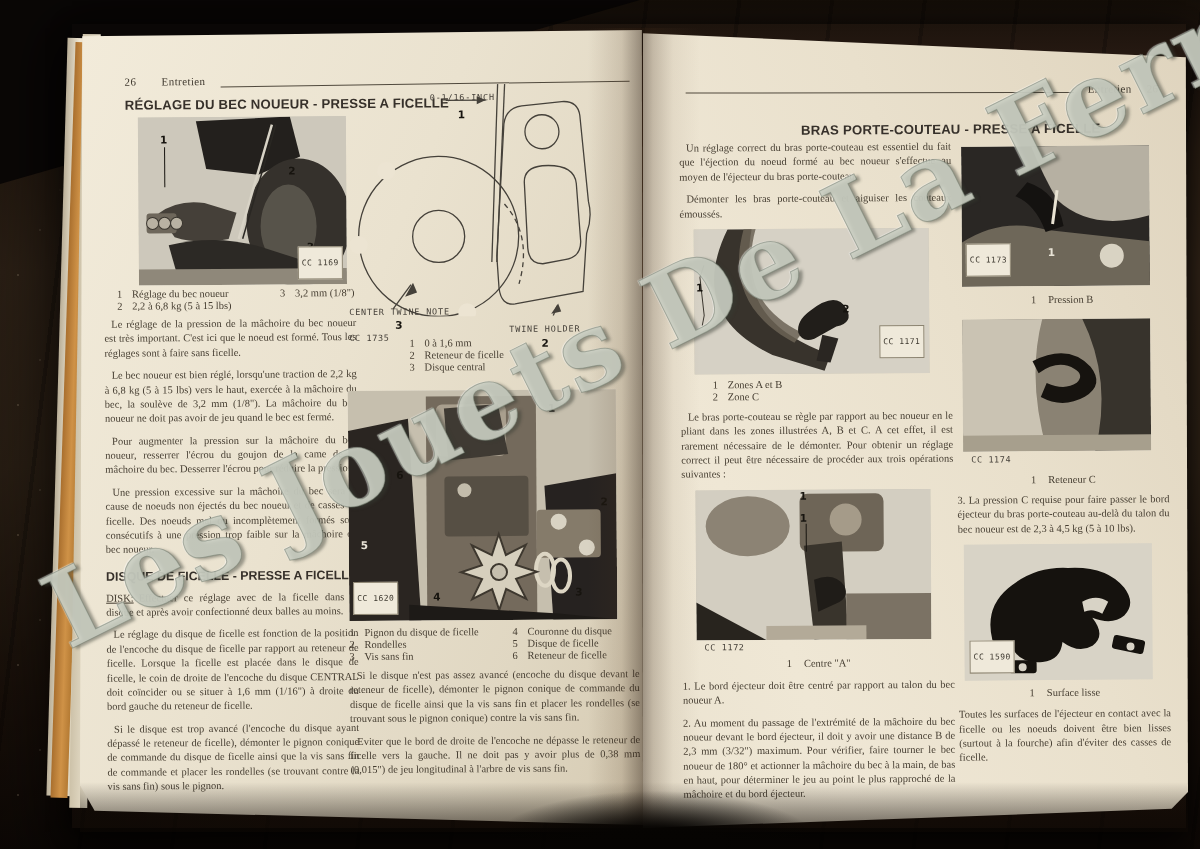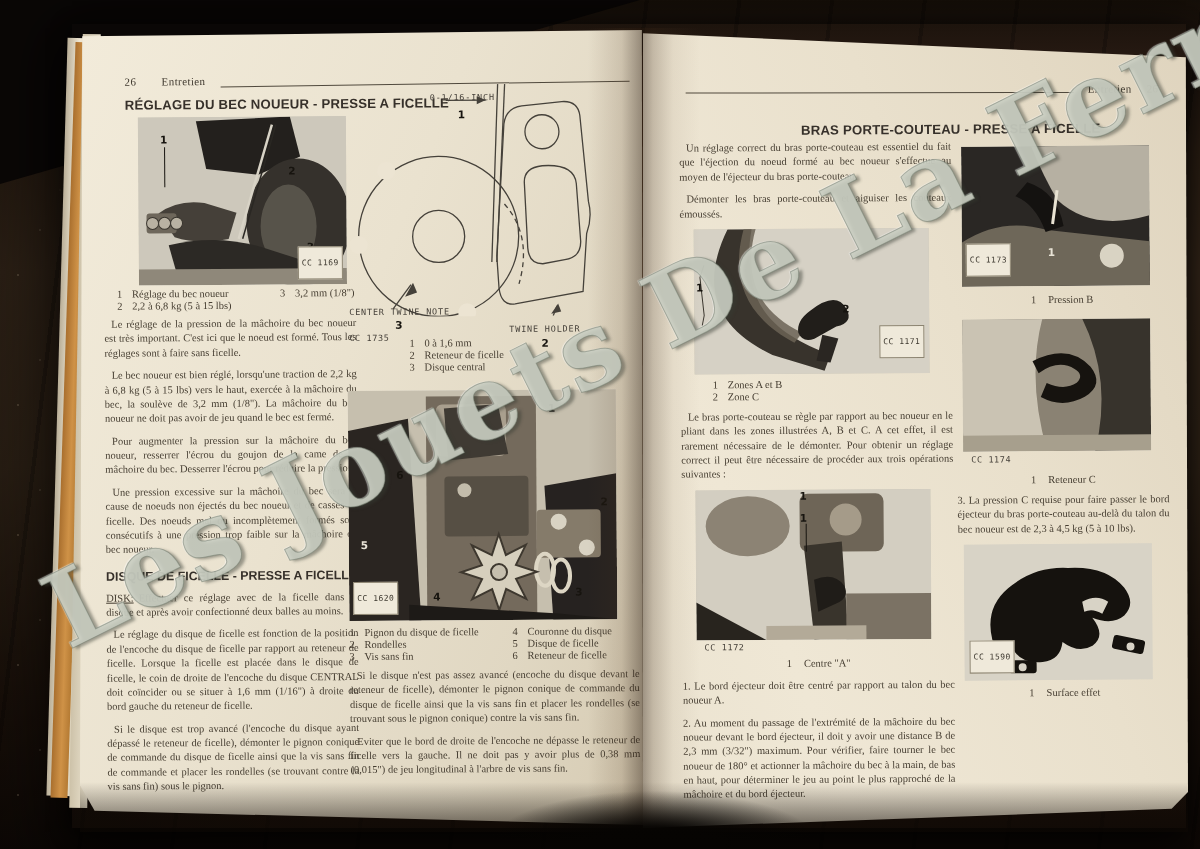--- a/index.html
+++ b/index.html
@@ -369,23 +369,24 @@
             <rect x="44" y="116" width="28" height="13" rx="3" fill="#15120e"></rect>
             <rect x="148" y="94" width="32" height="14" rx="3" fill="#15120e" transform="rotate(12 164 101)"></rect>
             <circle cx="58" cy="123" r="4" fill="#d8d3c6"></circle>
             <circle cx="166" cy="103" r="4" fill="#d8d3c6"></circle>
           </svg>
           <span class="co" style="left:12px;top:106px;">1</span>
           <span class="flabel" style="left:5px;bottom:7px;">CC 1590</span>
         </div>
         <div class="capcenter" style="margin-top:7px;">
           <span>1</span>
-          <span>Surface effet</span>
-        </div>
-
+          <span>Surface lisse</span>
+        </div>
+
+        <p class="para noind" style="margin-top:9px;">Toutes les surfaces de l'éjecteur en contact avec la ficelle ou les noeuds doivent être bien lisses (surtout à la fourche) afin d'éviter des casses de ficelle.</p>
       </div>
     </div>
   </div>
 
   <div class="gutter"></div>
   <div class="bottom-shade"></div>
   <div class="bottom-wedge"></div>
 
   <div class="watermark">Les Jouets De La Ferme</div>
 </div>

